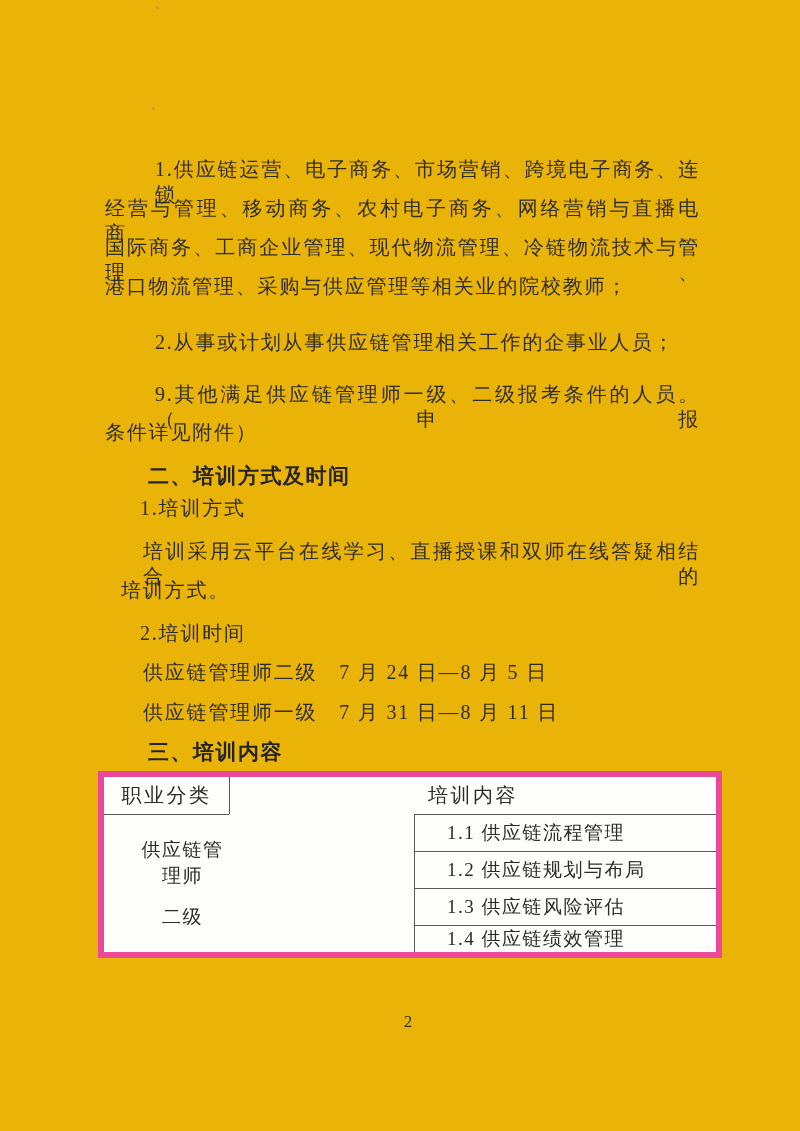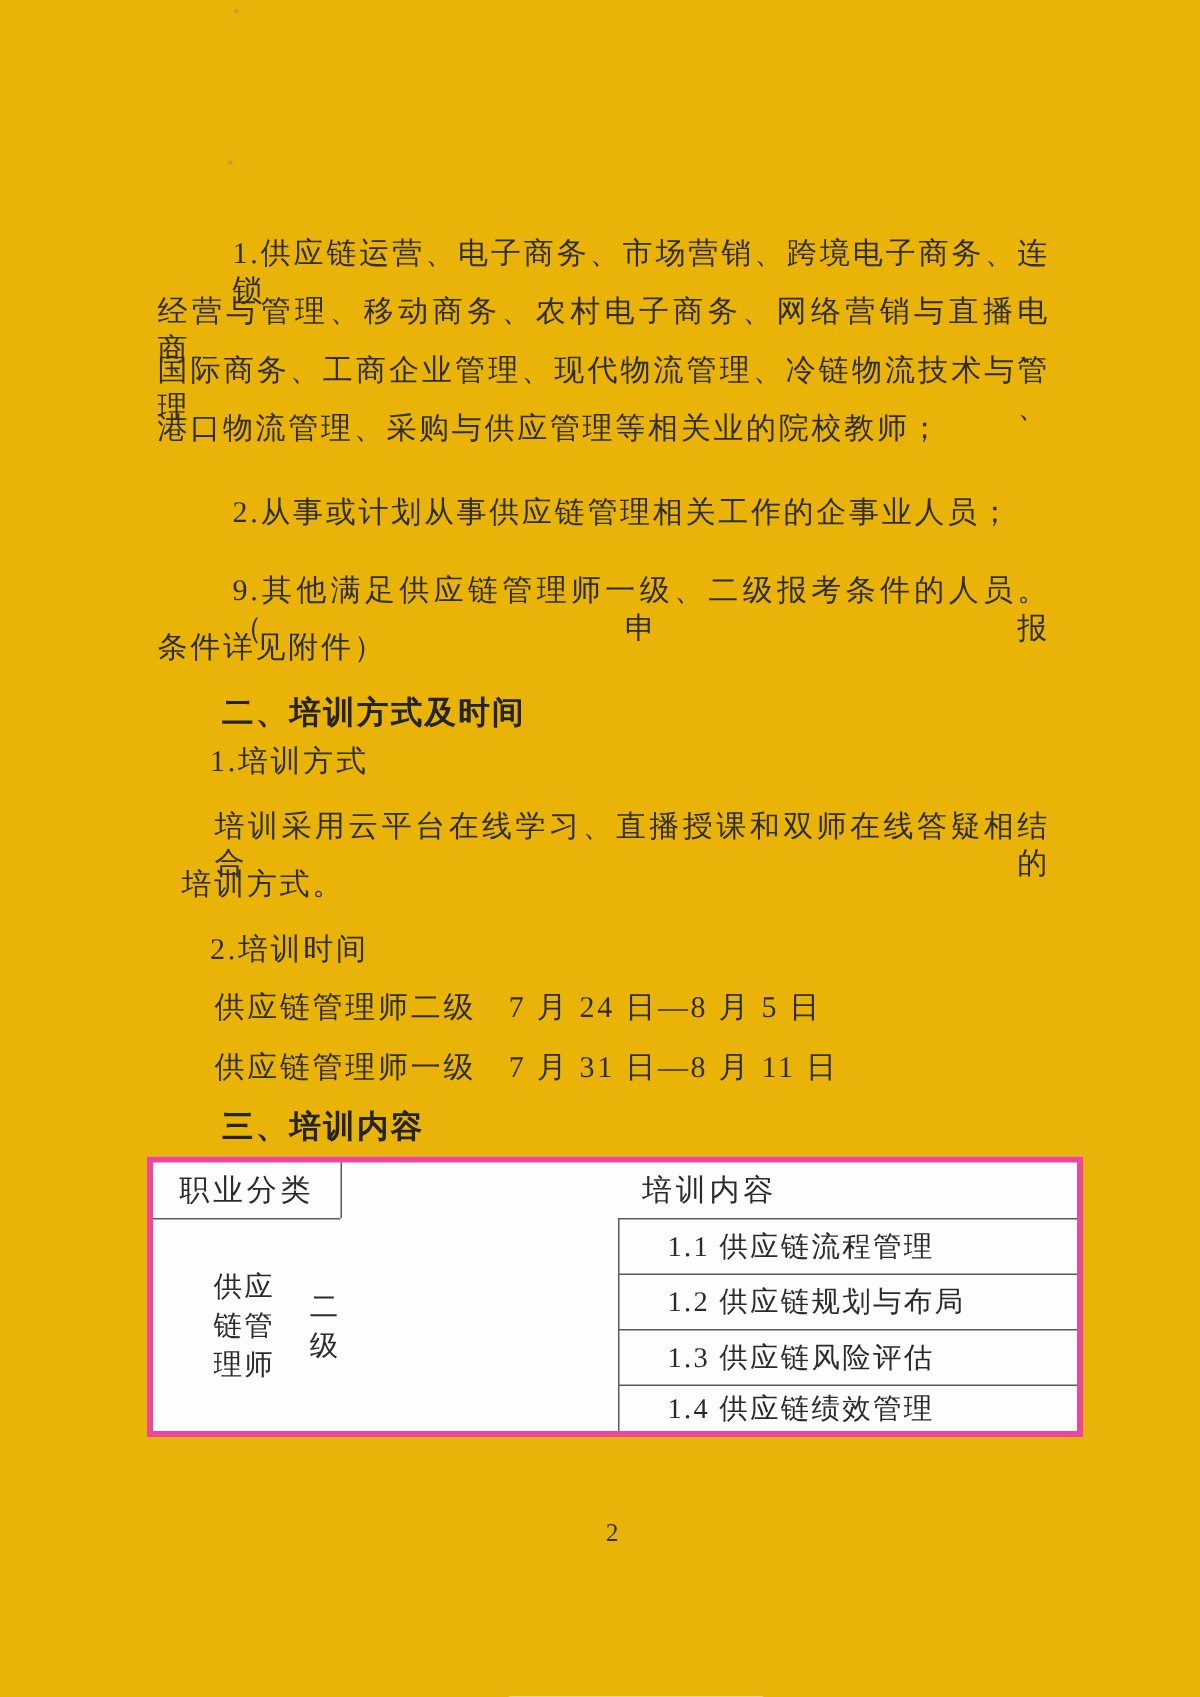--- a/index.html
+++ b/index.html
@@ -36,37 +36,37 @@
     font-size:21px; line-height:26px;
     letter-spacing:1.5px;
     color:#242424;
     white-space:nowrap;
   }
   .doc-table {
     position:absolute;
     left:98px; top:771px;
     width:624px; height:187px;
     box-sizing:border-box;
-    border:4px solid #ec4899;
+    border:6px solid #ec4899;
     display:grid;
     grid-template-columns:125px 185px 1fr;
     grid-template-rows:37px 37px 37px 37px 1fr;
     font-size:19px;
     color:#2b2b2b;
     background:#fdfdfc;
   }
   .cell { display:flex; align-items:center; box-sizing:border-box; letter-spacing:1.5px; }
   .cell.bl { border-left:1px solid #5a5a5a; }
   .cell.bt { border-top:1px solid #5a5a5a;padding-left:32px; }
   .hcell { justify-content:center; font-size:20px; letter-spacing:2.5px; }
   .col1-header { grid-column:1; grid-row:1; }
   .col2-header { grid-column:2 / span 2; grid-row:1; }
   .category-cell {
     grid-column:1; grid-row:2 / span 4;
-    flex-direction:row; justify-content:center;
+    flex-direction:column; justify-content:center;
     gap:15px; text-align:center;
   }
   .module-cell { grid-column:2; grid-row:2 / span 4; padding-left:12px; }
   .topic-cell { grid-column:3; padding-left:10px; }
   .pagenum {
     position:absolute;
     top:1012px; left:0; width:816px;
     text-align:center;
     font-size:17px; color:#333;
   }

